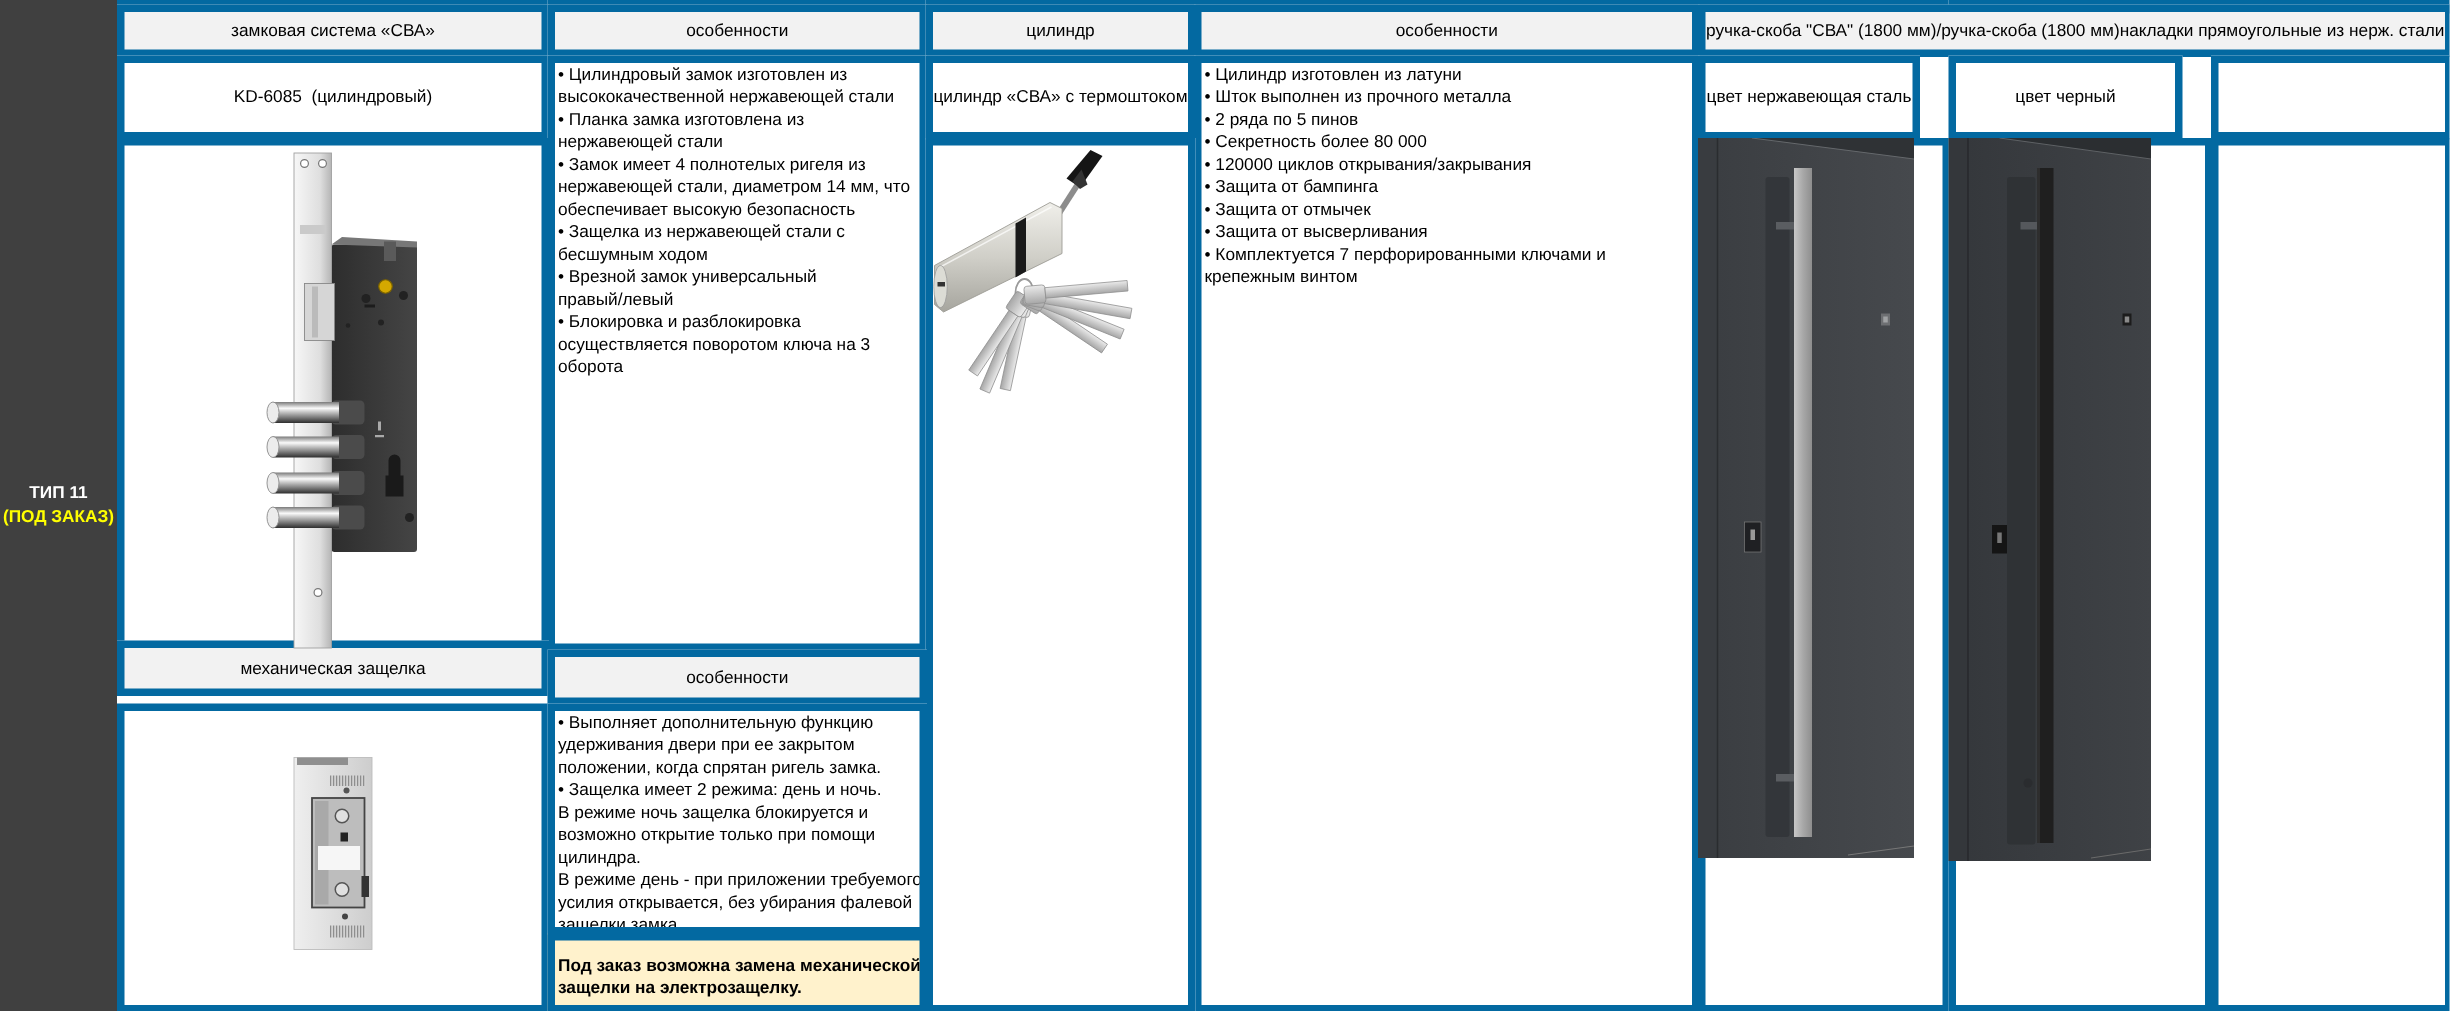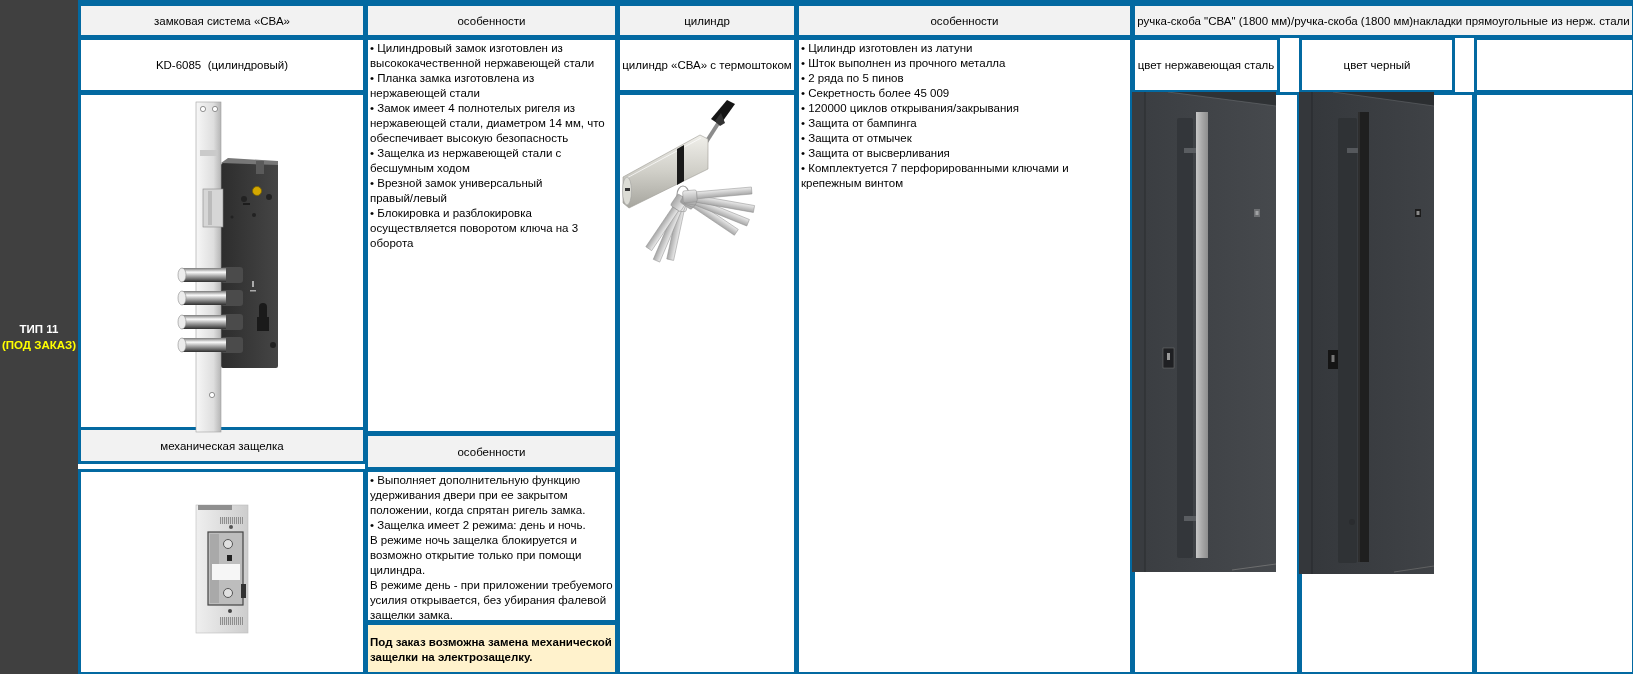--- a/index.html
+++ b/index.html
@@ -2,21 +2,21 @@
 <html style="--type_label_bg: #404040; --order_note_text: #ffff00; --header_bg: #f2f2f2; --note_bg: #fff2cc;"><head>
 <meta charset="utf-8">
 <style>
   html, body { margin:0; padding:0; }
   body {
     width:1633px; height:674px; position:relative; overflow:hidden;
     background:#ffffff; color:#000;
     font-family:"Liberation Sans", sans-serif; font-size:11.5px;
   }
   .cell {
-    position:absolute; box-sizing:border-box; border:3px solid #0369a1;
+    position:absolute; box-sizing:border-box; border:5px solid #0369a1;
     background:#fff; overflow:hidden;
   }
   .hdr {
     background:var(--header_bg, #f2f2f2);
     display:flex; align-items:center; justify-content:center; white-space:nowrap;
   }
   .center { display:flex; align-items:center; justify-content:center; white-space:pre; }
   .lines { padding:1px 0 0 2px; }
   .line { line-height:15px; height:15px; white-space:nowrap; }
   .note { background:var(--note_bg, #fff2cc); font-weight:bold; padding:10px 0 0 2px; }
@@ -70,21 +70,21 @@
       <div class="line">осуществляется поворотом ключа на 3</div>
       <div class="line">оборота</div>
     </div>
 </div>
 <div class="cell center" style="left:617px;top:37px;width:180px;height:56px">цилиндр «СВА» с термоштоком</div>
 <div class="cell lines" style="left:796px;top:37px;width:337px;height:638px">
   <div>
       <div class="line">• Цилиндр изготовлен из латуни</div>
       <div class="line">• Шток выполнен из прочного металла</div>
       <div class="line">• 2 ряда по 5 пинов</div>
-      <div class="line">• Секретность более 45 009</div>
+      <div class="line">• Секретность более 80 000</div>
       <div class="line">• 120000 циклов открывания/закрывания</div>
       <div class="line">• Защита от бампинга</div>
       <div class="line">• Защита от отмычек</div>
       <div class="line">• Защита от высверливания</div>
       <div class="line">• Комплектуется 7 перфорированными ключами и</div>
       <div class="line">крепежным винтом</div>
     </div>
 </div>
 <div class="cell center" style="left:1132px;top:37px;width:148px;height:56px">цвет нержавеющая сталь</div>
 <div class="cell center" style="left:1299px;top:37px;width:156px;height:56px">цвет черный</div>

